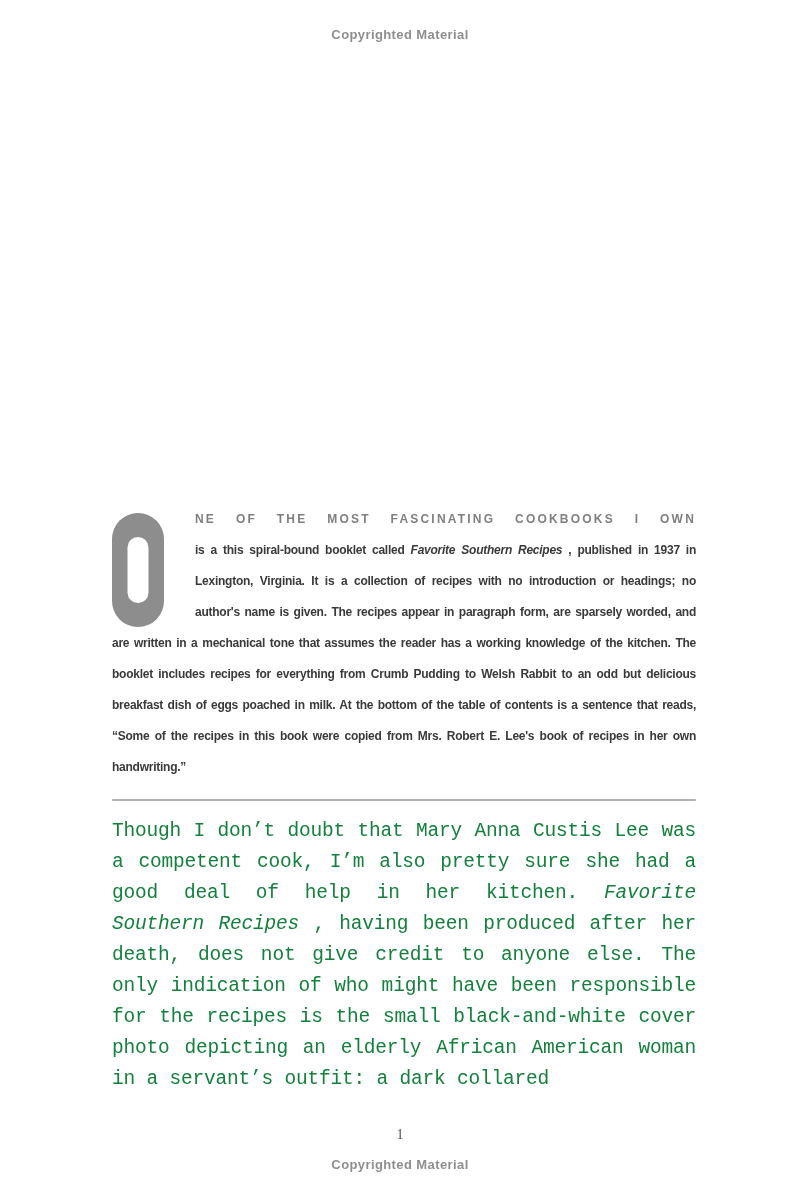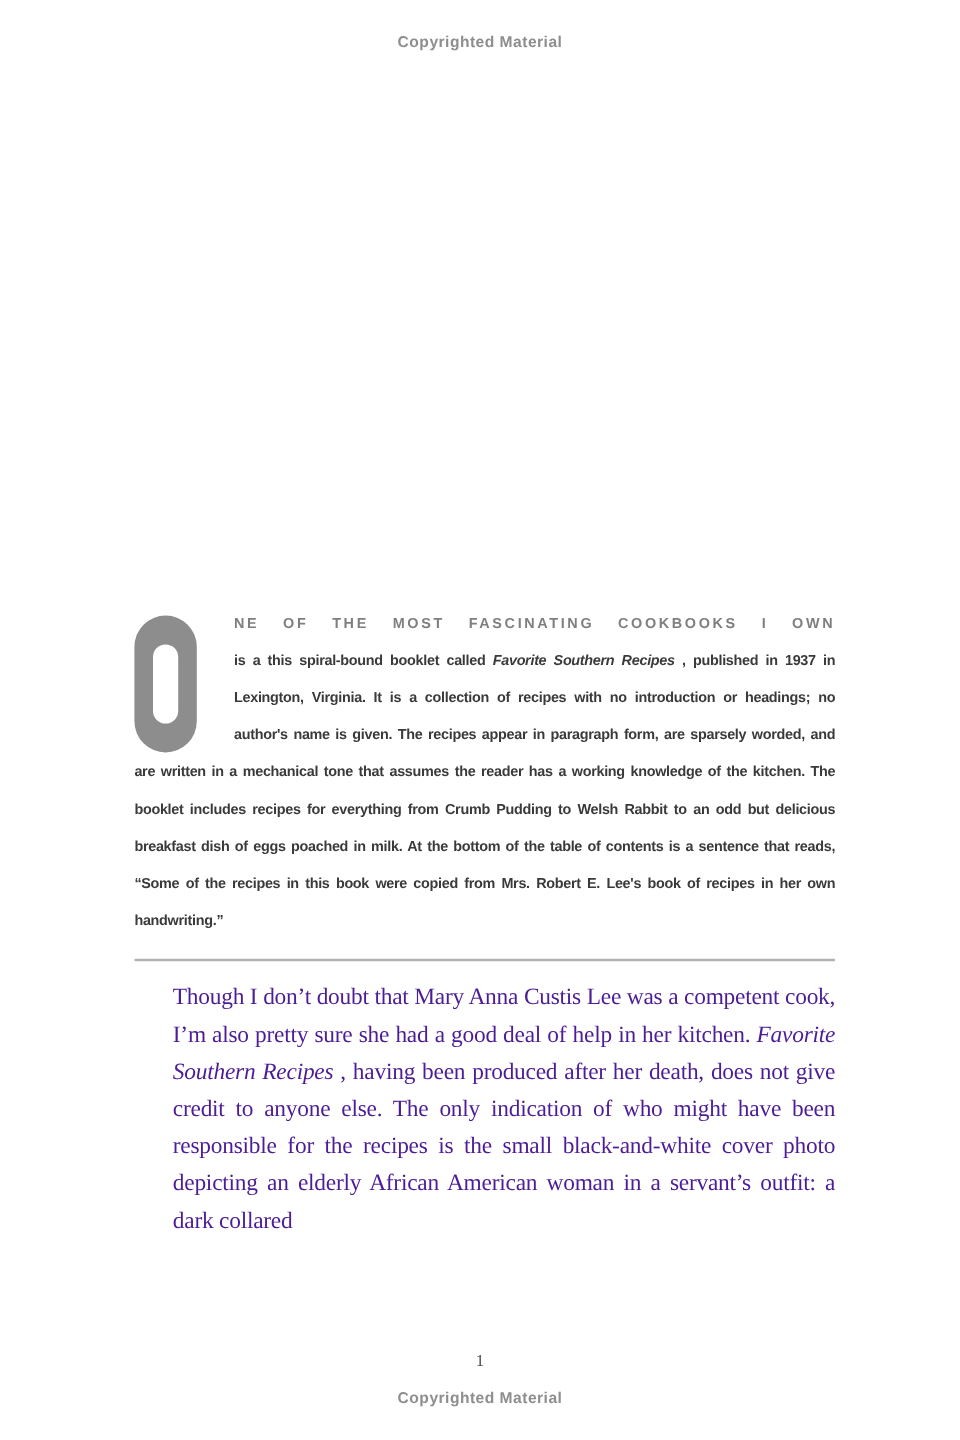--- a/index.html
+++ b/index.html
@@ -80,27 +80,26 @@
   .divider {
     border: none;
     height: 2px;
     background: #b2b2b2;
     margin: 16px 0 0 0;
   }
 
   
   .bodytext {
     margin-top: 15px;
-    font-family: Liberation Serif, serif;
+    font-family: Liberation Mono, monospace;
     font-size: 19.5px;
     line-height: 31px;
     letter-spacing: -0.2px;
-    color: #4c1d95;
+    color: #15803d;
     text-align: justify;
-    margin-left: 32px;
   }
 
   .folio {
     position: absolute;
     left: 0;
     top: 1127px;
     width: 100%;
     text-align: center;
     font-family: "Liberation Serif", serif;
     font-size: 14px;

